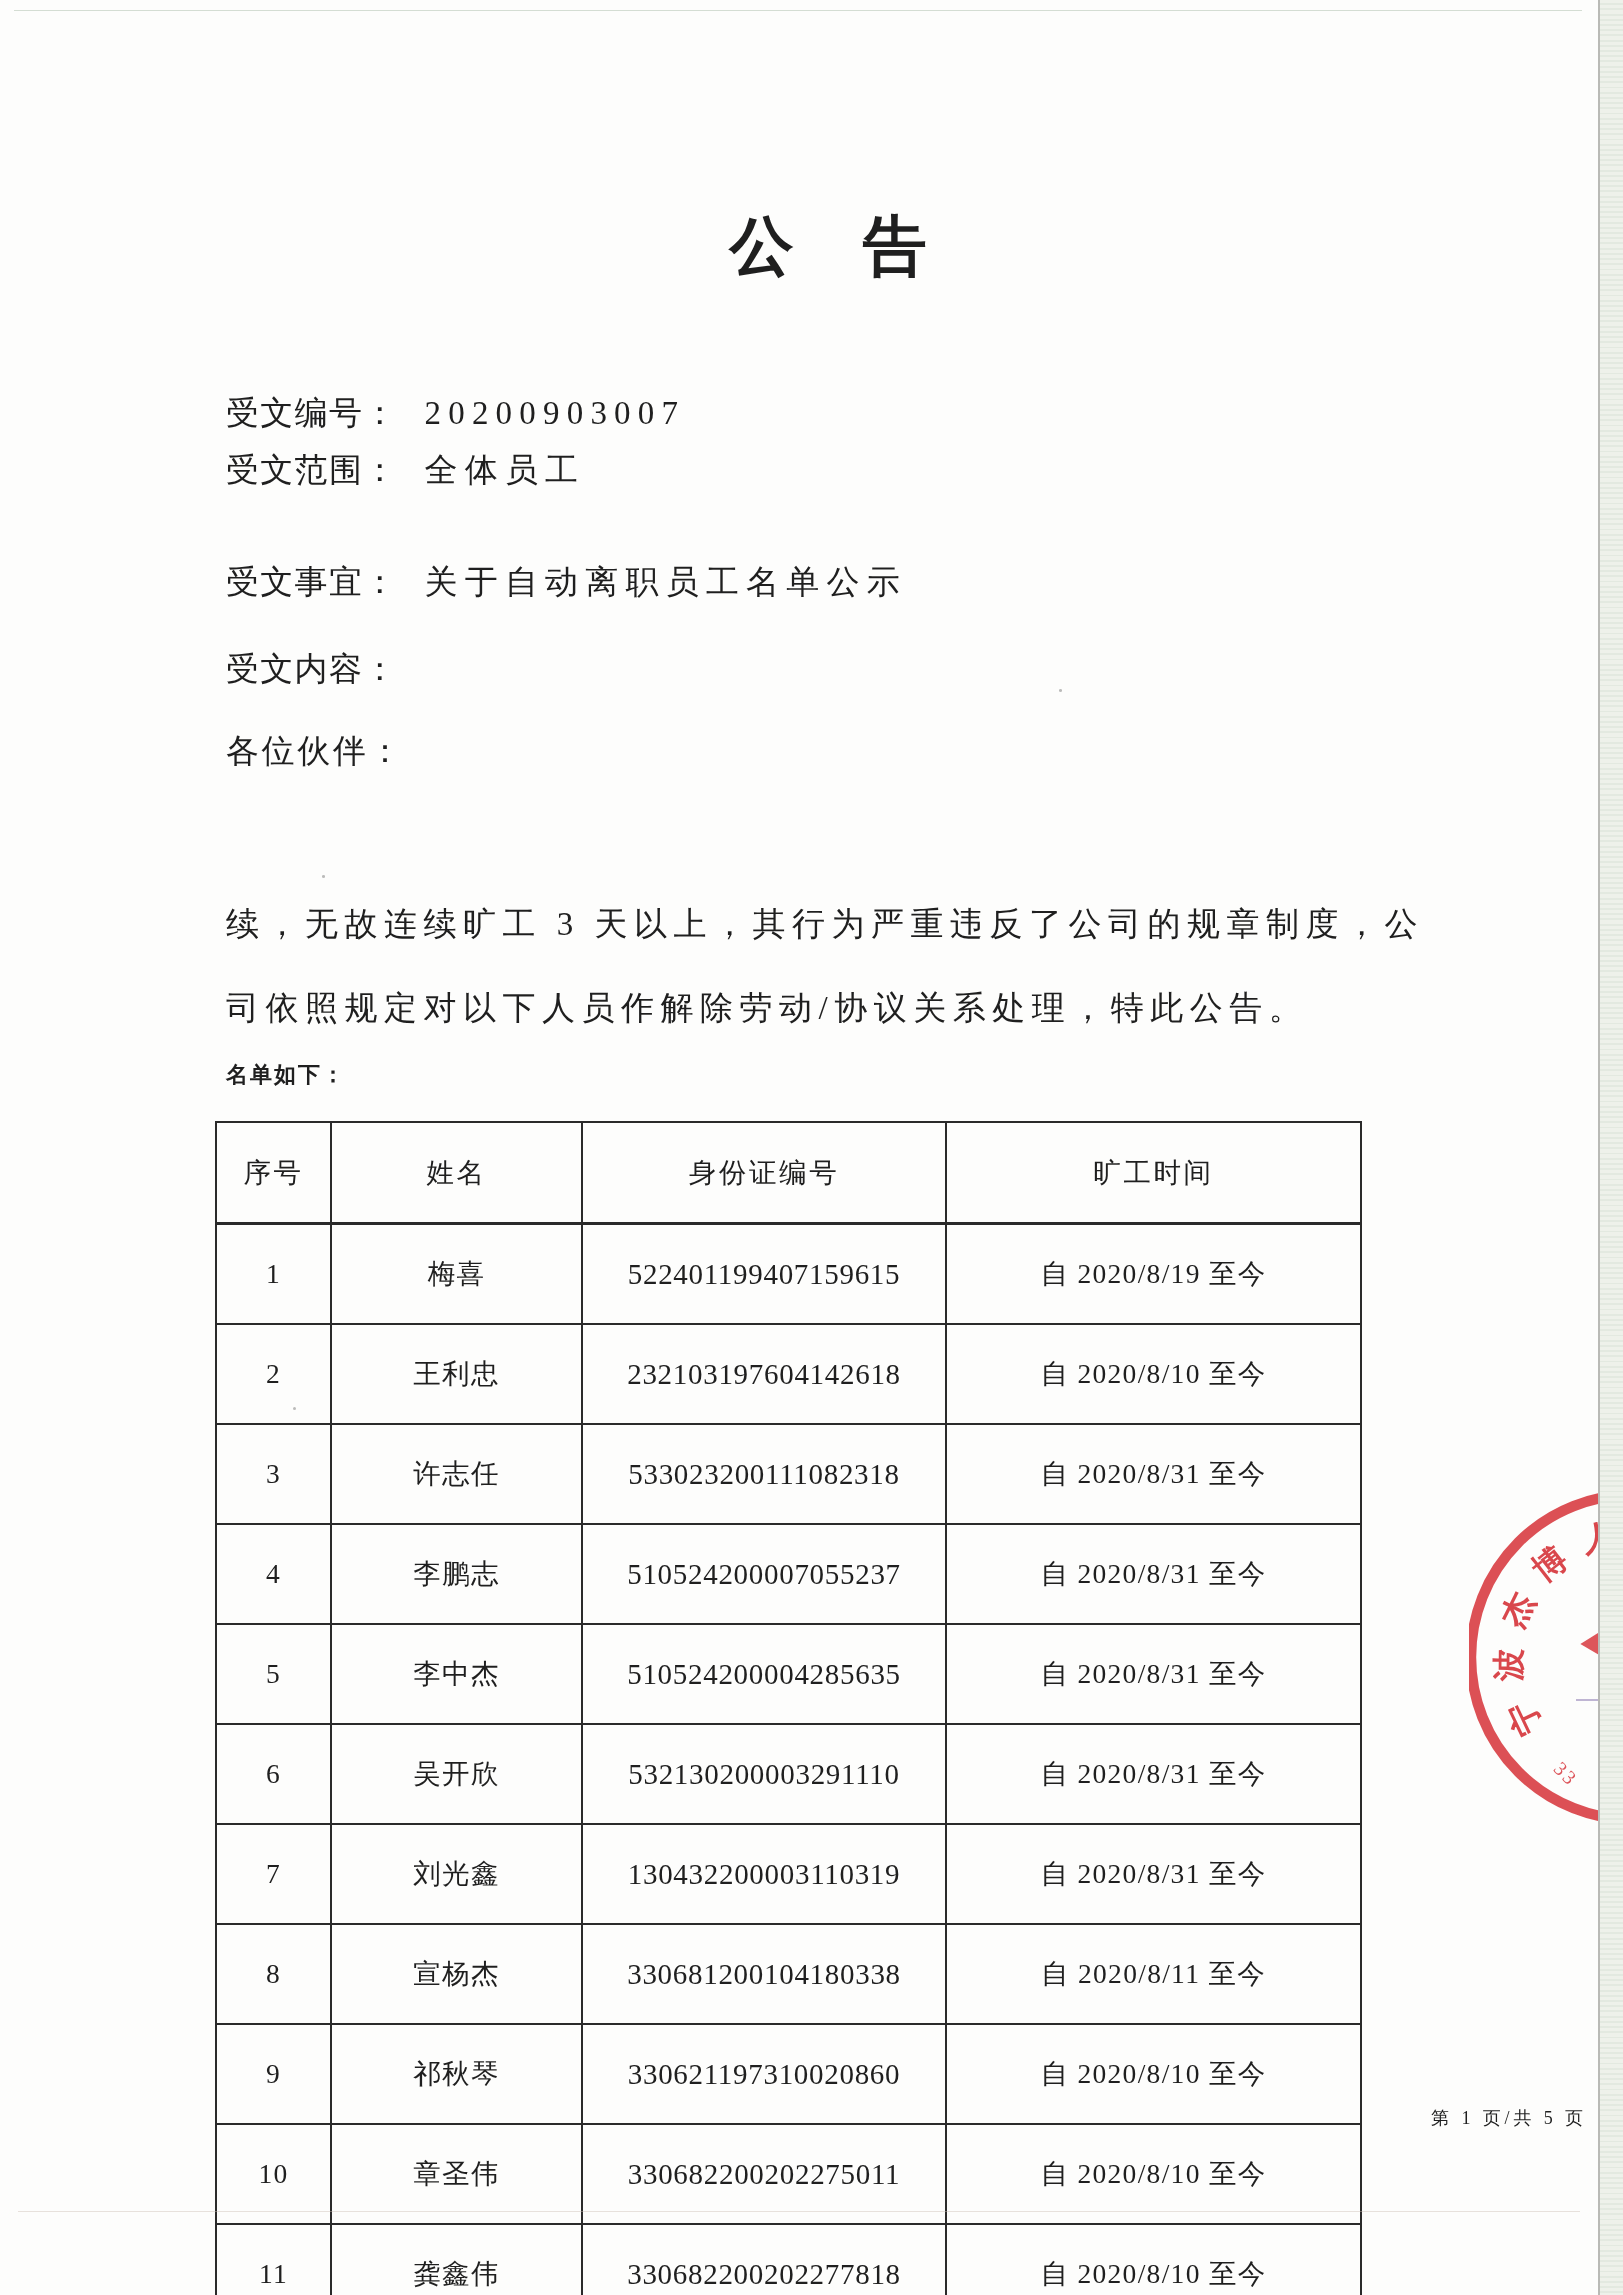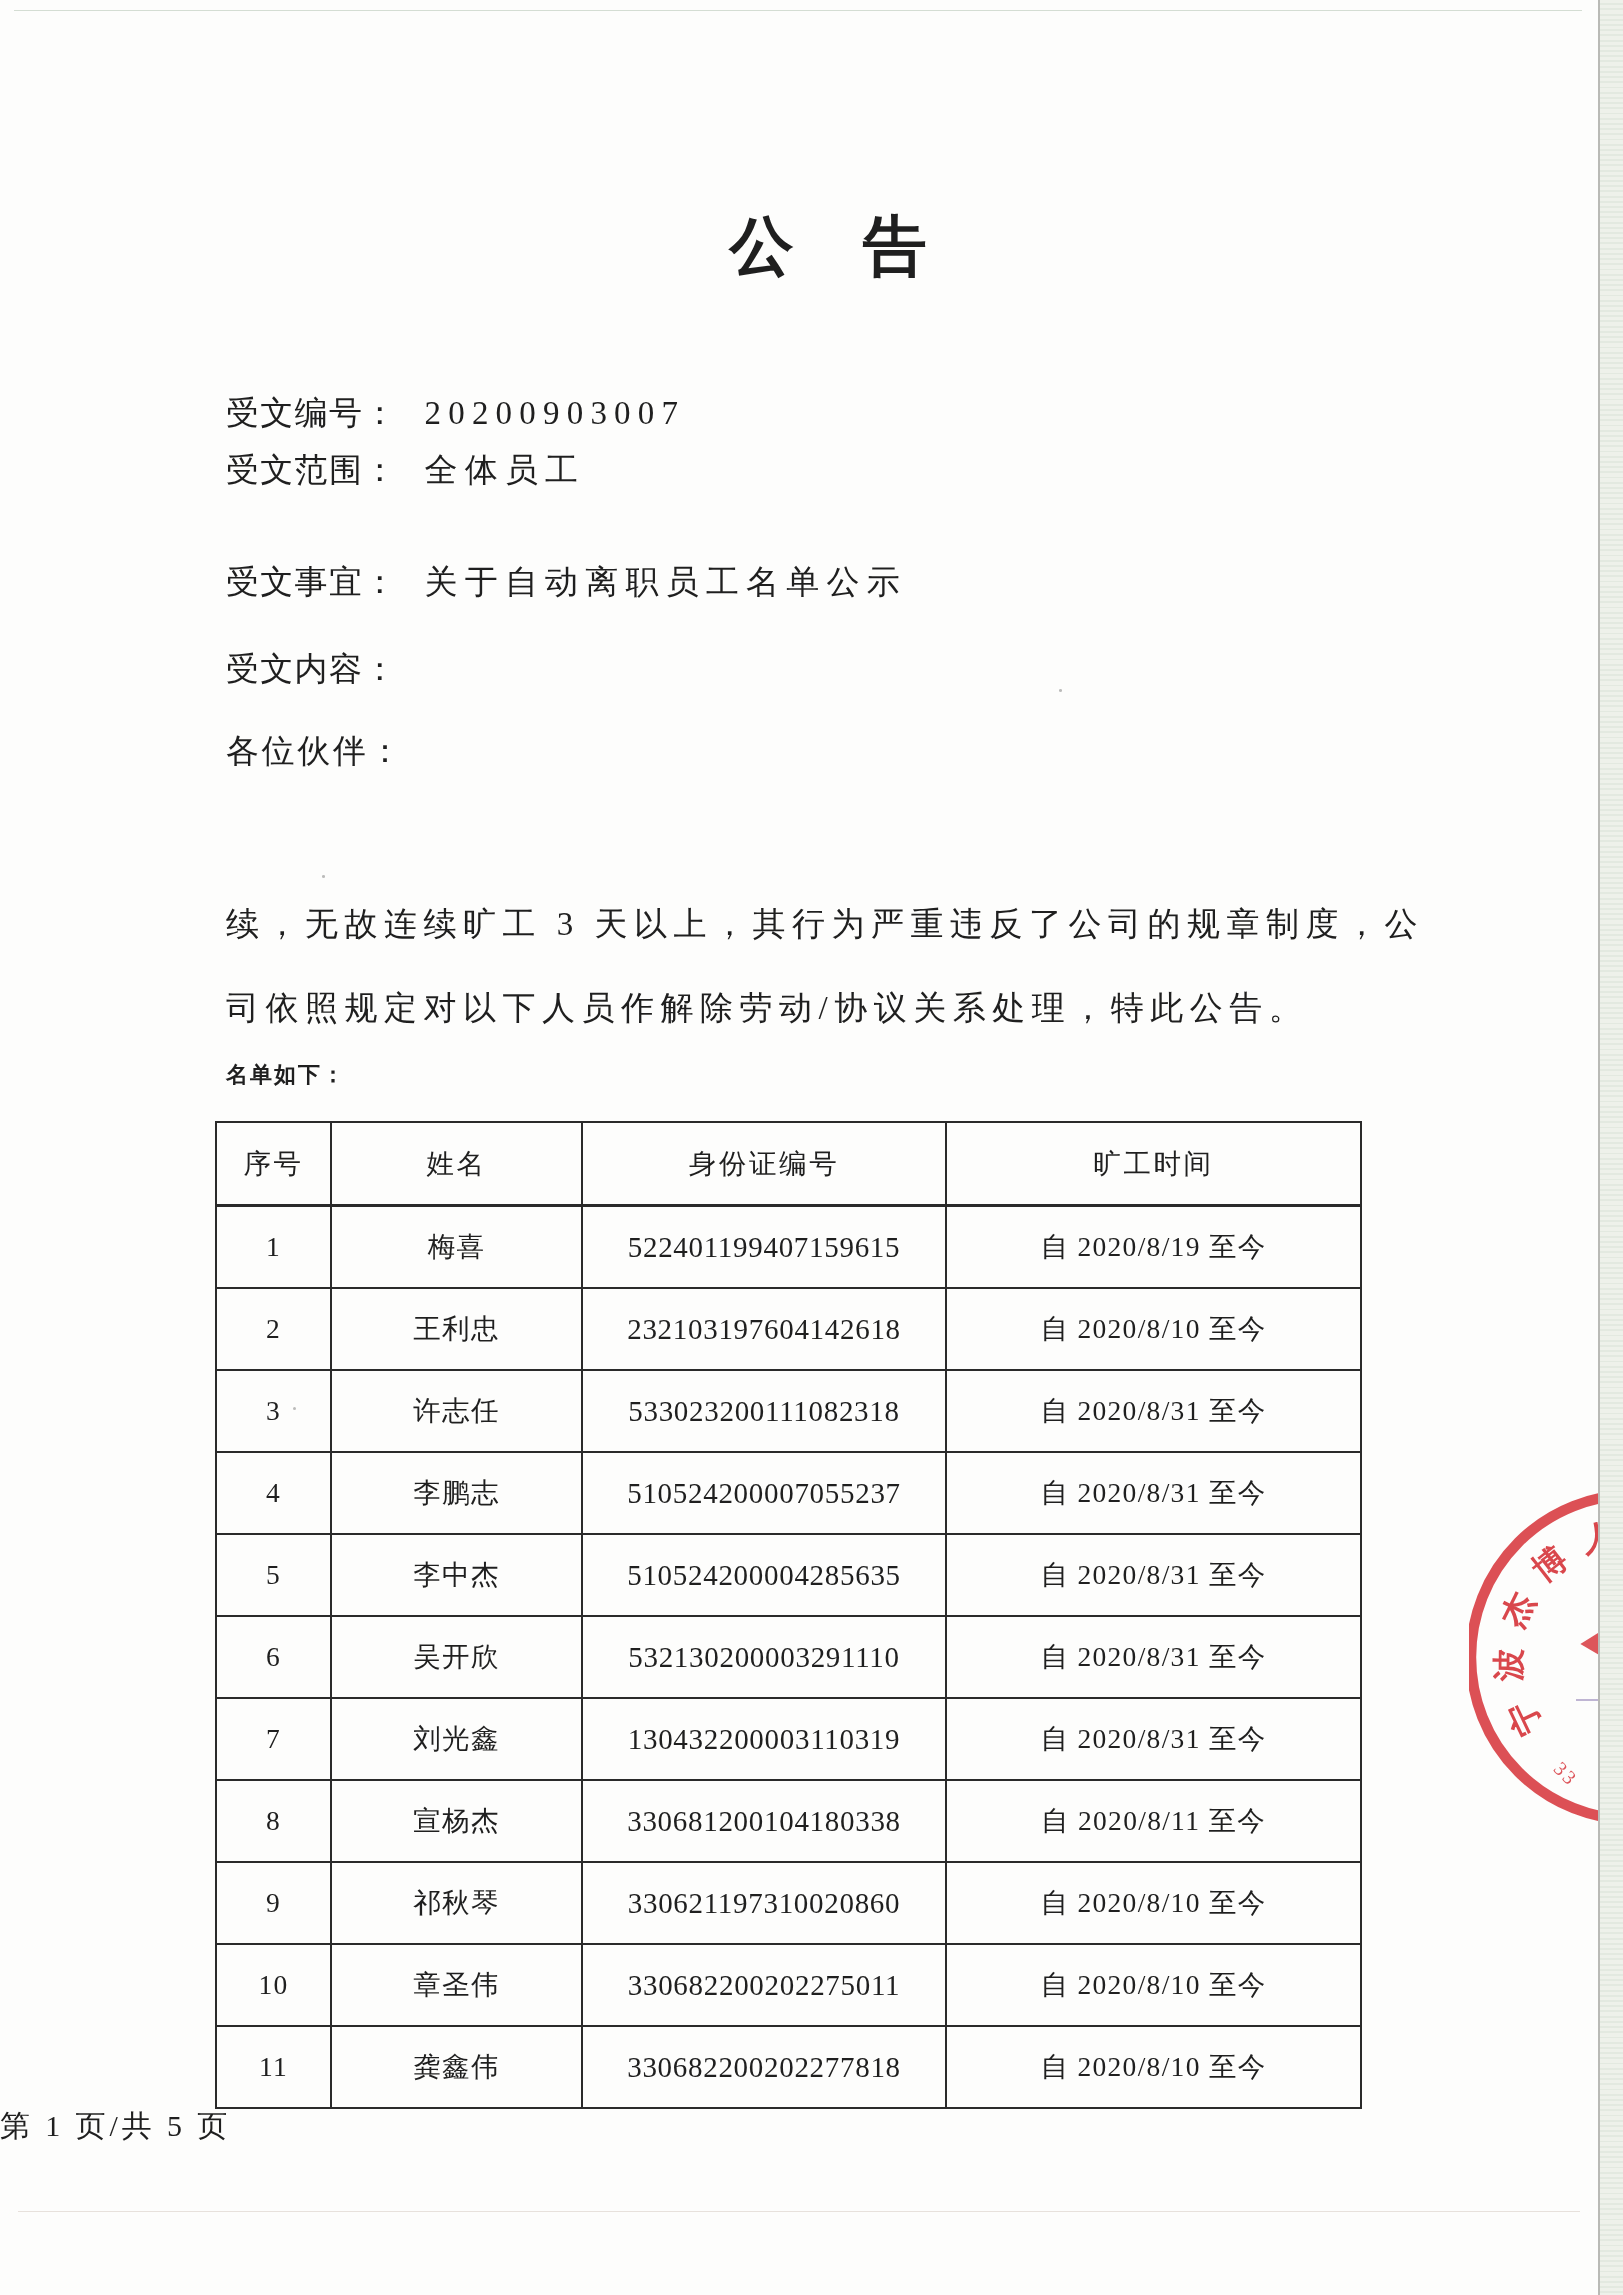--- a/index.html
+++ b/index.html
@@ -33,28 +33,28 @@
   .meta-value{letter-spacing:7.2px;margin-left:27px;}
   .salutation{position:absolute;left:226px;top:729px;font-size:33px;letter-spacing:2.6px;}
   .body-line{position:absolute;left:226px;font-size:33px;letter-spacing:6.5px;white-space:nowrap;}
   .b0{top:817px;left:294px}.b1{top:902px}.b2{top:986px}
   .list-intro{position:absolute;left:226px;top:1060px;font-size:22px;font-weight:bold;letter-spacing:2px;}
 
   
   .roster{position:absolute;left:215px;top:1121px;border-collapse:collapse;table-layout:fixed;
     border:2.6px solid #2a2a2a;}
   .roster th,.roster td{border:2px solid #2a2a2a;text-align:center;vertical-align:middle;
-    font-weight:normal;padding:4px;overflow:hidden;}
+    font-weight:normal;padding:13px;overflow:hidden;}
   .roster th{height:73px;font-size:27.5px;letter-spacing:2.6px;border-bottom-width:3.9px;}
   .roster td{height:72px;font-size:27.5px;letter-spacing:1.3px;}
   .roster td.id-cell{font-size:29px;letter-spacing:0.7px;}
   .c0{width:115px}.c1{width:251px}.c2{width:364px}.c3{width:415px}
 
-  .footer{position:absolute;top:2106px;left:0;width:1587px;text-align:left;
-    font-size:30px;letter-spacing:3.9px;}
+  .footer{position:absolute;top:2106px;left:0;width:1587px;text-align:right;
+    font-size:18px;letter-spacing:3.9px;}
 
   
   .seal{position:absolute;left:1469px;top:1492px;width:131px;height:367px;overflow:hidden;}
 </style>
 </head>
 <body>
 
 <div class="page">
 
   <div class="top-artifact-line"></div>

